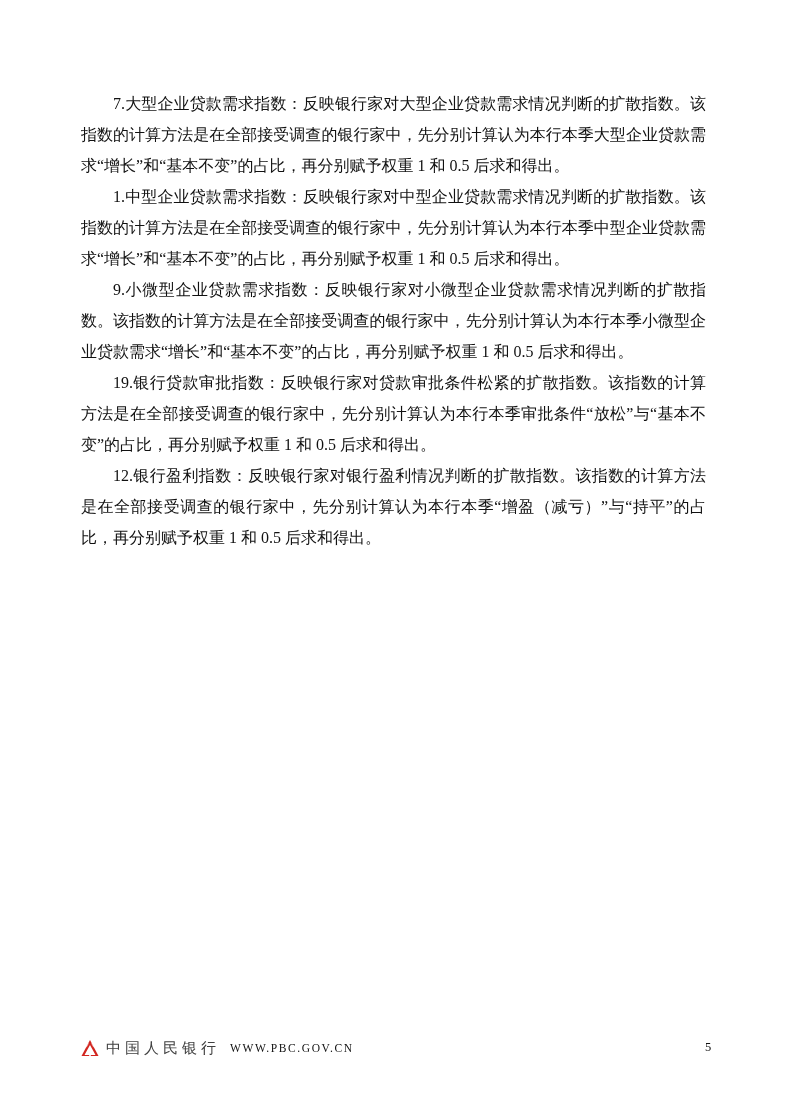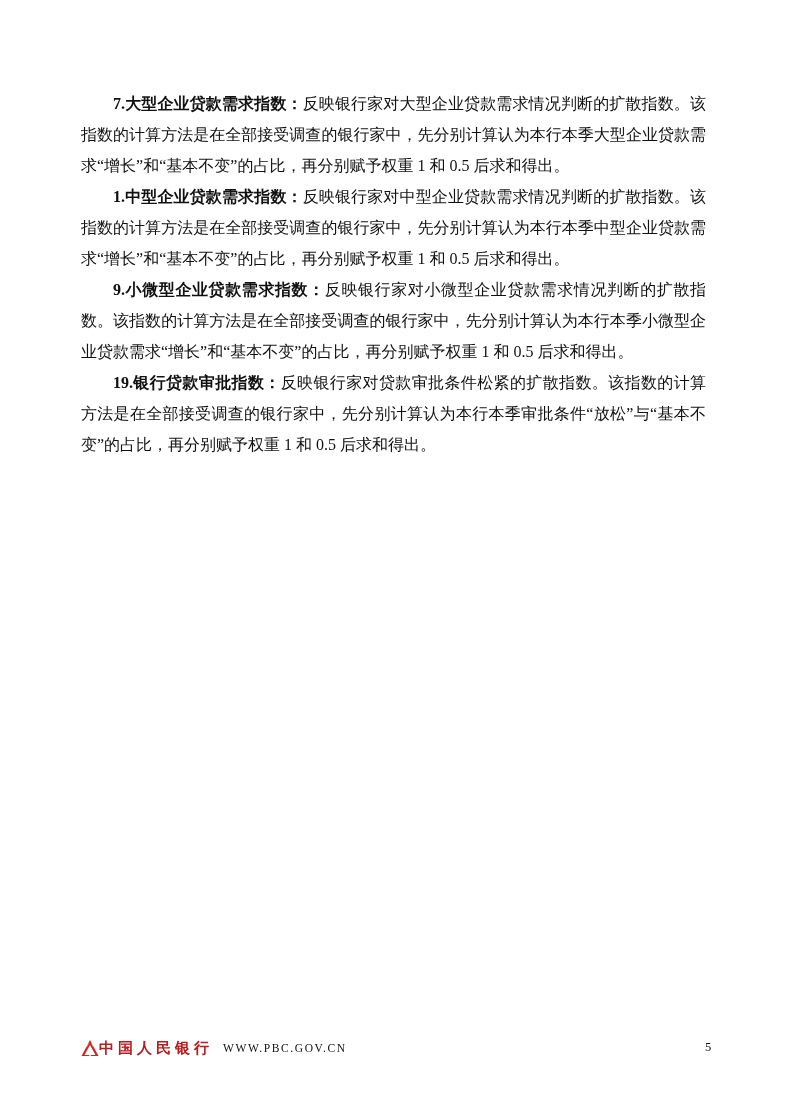--- a/index.html
+++ b/index.html
@@ -28,42 +28,43 @@
   .para {
     margin: 0;
     font-size: 16px;
     line-height: 31px;
     color: #111111;
     text-align: justify;
     text-indent: 2em;
     word-break: break-all;
   }
   .term {
-    font-weight: bold;
+    font-weight: normal;
   }
   .footer {
     position: absolute;
     left: 81px;
     top: 1036px;
     width: 625px;
     height: 24px;
     display: flex;
     align-items: center;
   }
   .logo {
     width: 18px;
     height: 18px;
     flex: 0 0 auto;
     display: block;
   }
   .bank-name {
+    margin-left: 7px;
     font-size: 15px;
-    font-weight: bold;
+    font-weight: normal;
     letter-spacing: 4px;
-    color: #b91c1c;
+    color: #404040;
     white-space: nowrap;
   }
   .website {
     margin-left: 10px;
     font-size: 11.5px;
     letter-spacing: 1.6px;
     color: #111111;
     white-space: nowrap;
     font-family: Liberation Serif, serif;
   }
@@ -86,20 +87,21 @@
 
     <p class="para"><span class="term">7.大型企业贷款需求指数：</span><span>反映银行家对大型企业贷款需求情况判断的扩散指数。该指数的计算方法是在全部接受调查的银行家中，先分别计算认为本行本季大型企业贷款需求“增长”和“基本不变”的占比，再分别赋予权重 1 和 0.5 后求和得出。</span></p>
 
     <p class="para"><span class="term">1.中型企业贷款需求指数：</span><span>反映银行家对中型企业贷款需求情况判断的扩散指数。该指数的计算方法是在全部接受调查的银行家中，先分别计算认为本行本季中型企业贷款需求“增长”和“基本不变”的占比，再分别赋予权重 1 和 0.5 后求和得出。</span></p>
 
     <p class="para"><span class="term">9.小微型企业贷款需求指数：</span><span>反映银行家对小微型企业贷款需求情况判断的扩散指数。该指数的计算方法是在全部接受调查的银行家中，先分别计算认为本行本季小微型企业贷款需求“增长”和“基本不变”的占比，再分别赋予权重 1 和 0.5 后求和得出。</span></p>
 
     <p class="para"><span class="term">19.银行贷款审批指数：</span><span>反映银行家对贷款审批条件松紧的扩散指数。该指数的计算方法是在全部接受调查的银行家中，先分别计算认为本行本季审批条件“放松”与“基本不变”的占比，再分别赋予权重 1 和 0.5 后求和得出。</span></p>
 
 
+    <p class="para"><span class="term">12.银行盈利指数：</span><span>反映银行家对银行盈利情况判断的扩散指数。该指数的计算方法是在全部接受调查的银行家中，先分别计算认为本行本季“增盈（减亏）”与“持平”的占比，再分别赋予权重 1 和 0.5 后求和得出。</span></p>
 
   </div>
 
   <div class="footer">
     <svg class="logo" viewBox="0 0 36 34" xmlns="http://www.w3.org/2000/svg">
       <path fill-rule="evenodd" d="M18 1 L35 33 L1 33 Z M18 11 L29 31 L7 31 Z" fill="#d2251f"></path>
       <path d="M10.5 15.5 L14.8 7.8" stroke="#ffffff" stroke-width="1.2" fill="none"></path>
       <path d="M25.5 15.5 L21.2 7.8" stroke="#ffffff" stroke-width="1.2" fill="none"></path>
       <rect x="16.4" y="29.5" width="3.2" height="4" fill="#ffffff"></rect>
     </svg>

